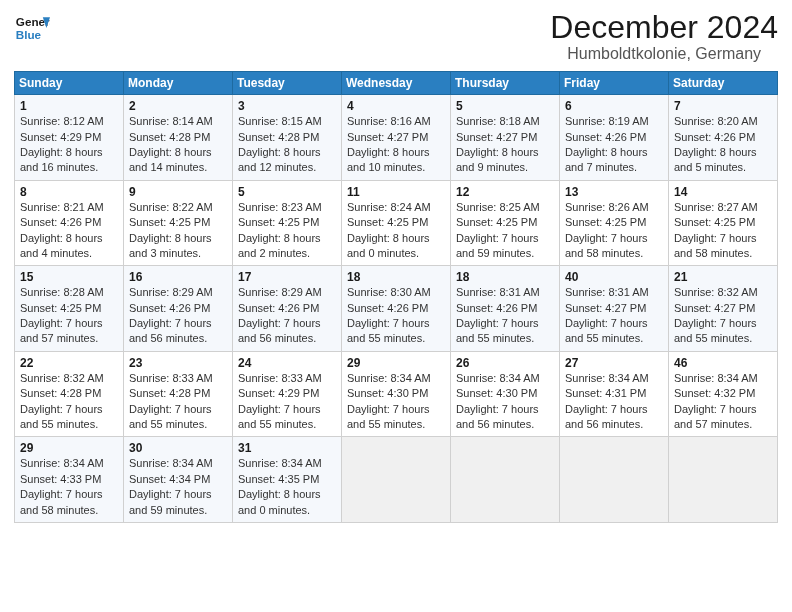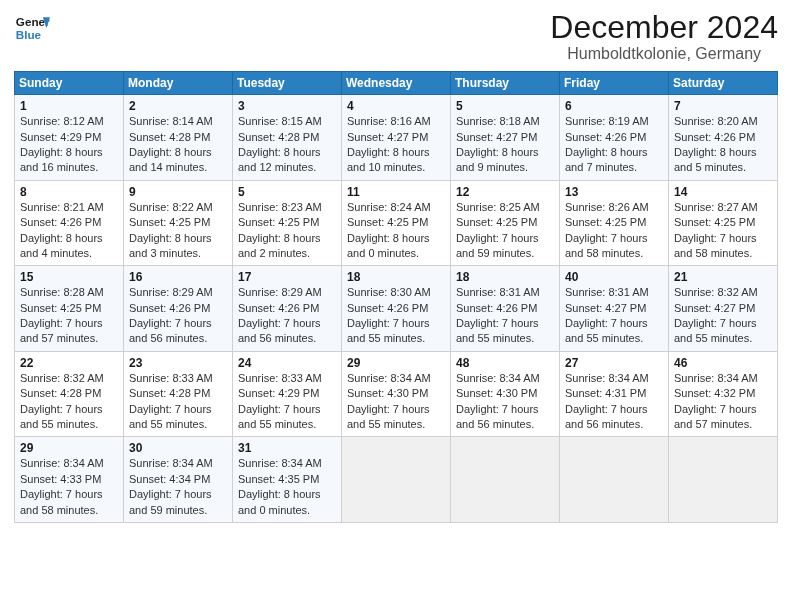--- a/index.html
+++ b/index.html
@@ -222,21 +222,21 @@
           </td>
           <td>
             <span class="day-num">24</span>
             <div class="day-info">Sunrise: 8:33 AM<br>Sunset: 4:29 PM<br>Daylight: 7 hours<br>and 55 minutes.</div>
           </td>
           <td>
             <span class="day-num">29</span>
             <div class="day-info">Sunrise: 8:34 AM<br>Sunset: 4:30 PM<br>Daylight: 7 hours<br>and 55 minutes.</div>
           </td>
           <td>
-            <span class="day-num">48</span>
+            <span class="day-num">26</span>
             <div class="day-info">Sunrise: 8:34 AM<br>Sunset: 4:30 PM<br>Daylight: 7 hours<br>and 56 minutes.</div>
           </td>
           <td>
             <span class="day-num">27</span>
             <div class="day-info">Sunrise: 8:34 AM<br>Sunset: 4:31 PM<br>Daylight: 7 hours<br>and 56 minutes.</div>
           </td>
           <td>
             <span class="day-num">46</span>
             <div class="day-info">Sunrise: 8:34 AM<br>Sunset: 4:32 PM<br>Daylight: 7 hours<br>and 57 minutes.</div>
           </td>

